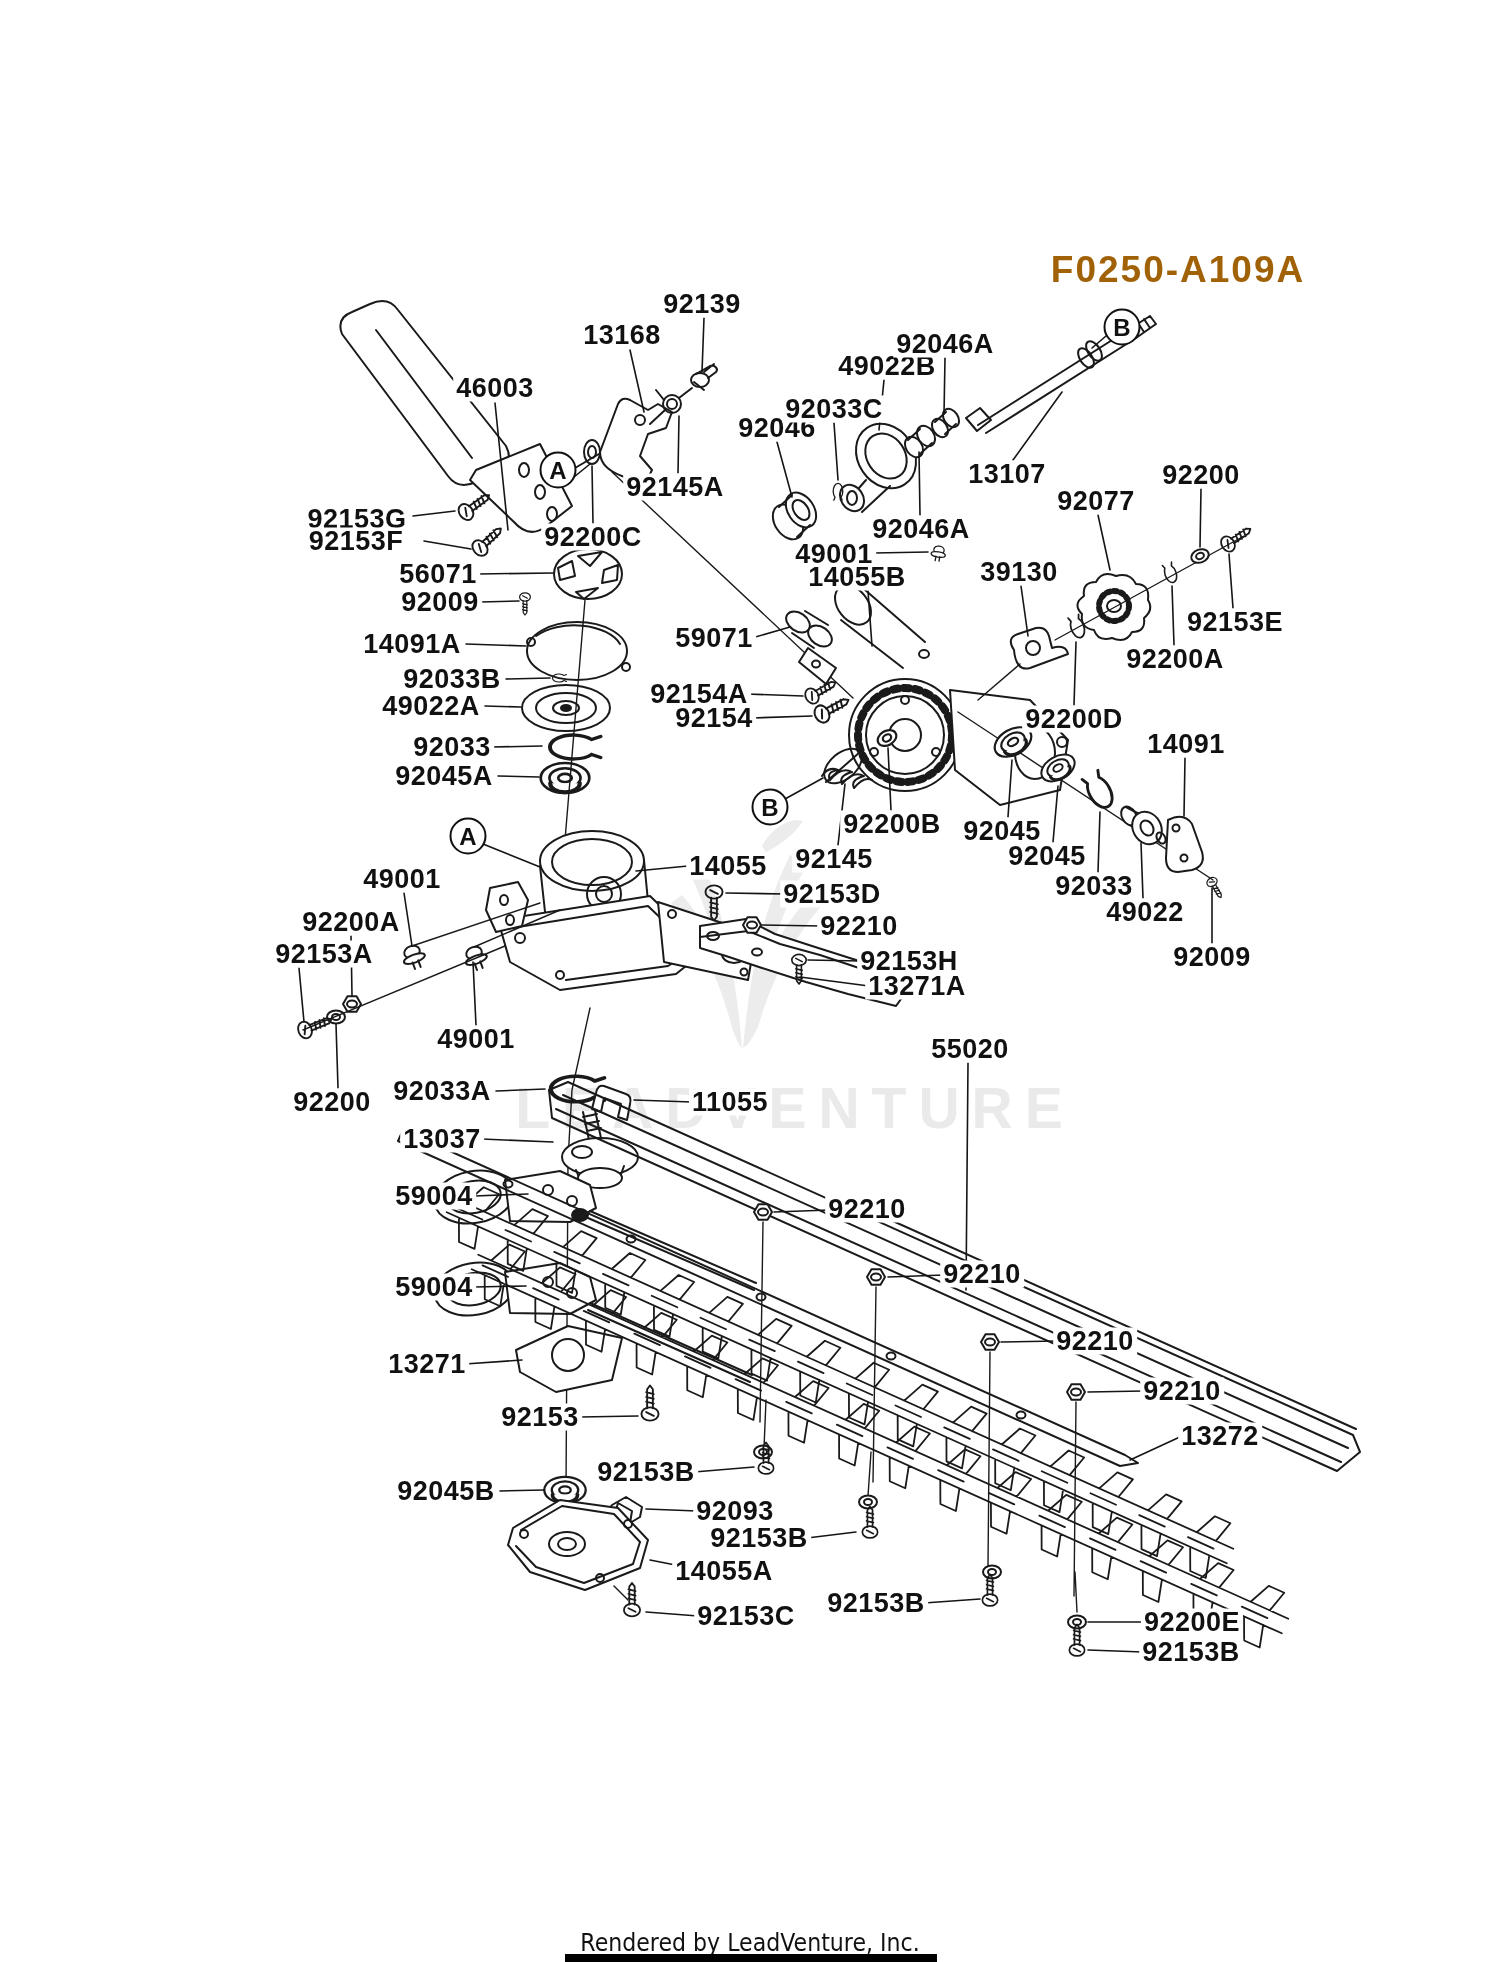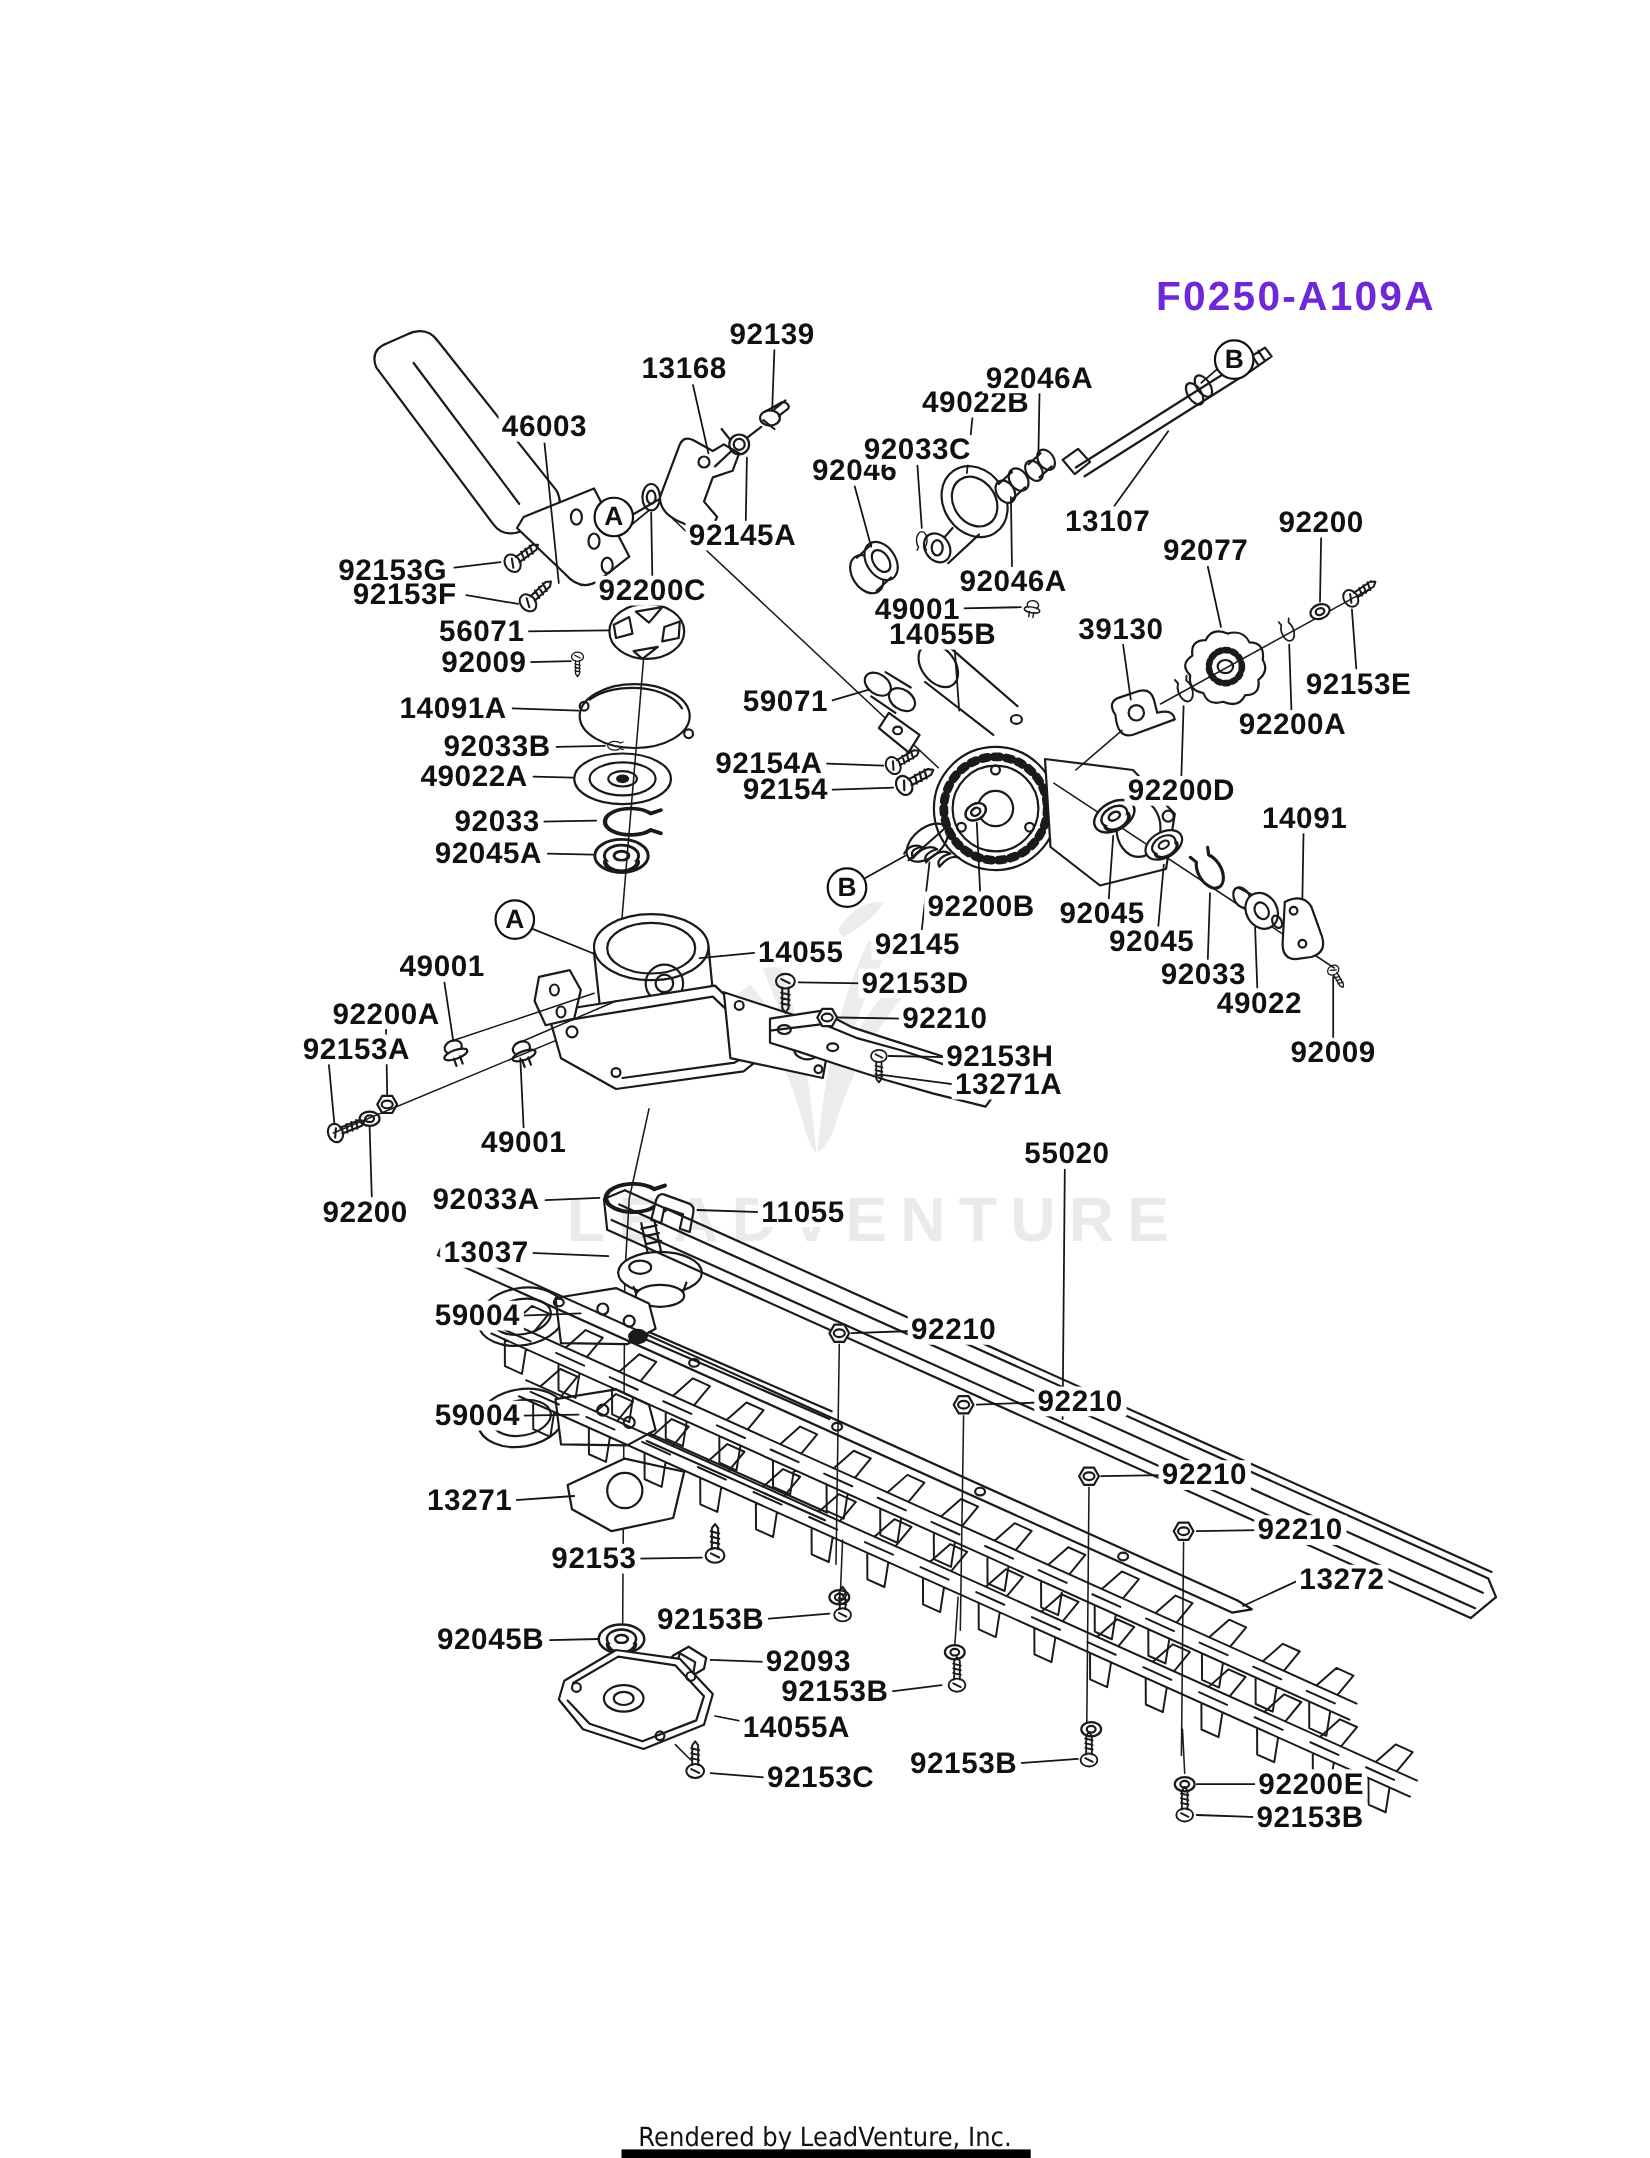--- a/index.html
+++ b/index.html
@@ -7,21 +7,21 @@
         font-family:"Liberation Sans",sans-serif;}
   #art{position:absolute;left:0;top:0;}
   .plabel{position:absolute;transform:translate(-50%,-50%);
           font:bold 27px "Liberation Sans",sans-serif;letter-spacing:.5px;color:#111;
           background:#fff;padding:0 3px;white-space:nowrap;line-height:1;}
   .marker{position:absolute;width:33px;height:33px;border:2.5px solid #111;border-radius:50%;
           background:#fff;transform:translate(-50%,-50%);
           font:bold 24px "Liberation Sans",sans-serif;color:#111;
           display:flex;align-items:center;justify-content:center;}
   #title{position:absolute;transform:translate(-50%,-50%);
-         font:bold 37px "Liberation Sans",sans-serif;letter-spacing:2px;color:#6d28d9;white-space:nowrap;}
+         font:bold 37px "Liberation Sans",sans-serif;letter-spacing:2px;color:#a16207;white-space:nowrap;}
   #footer{position:absolute;transform:translate(-50%,-50%) scaleX(.92);
           font:24px "DejaVu Sans",sans-serif;color:#111;white-space:nowrap;}
   #bottombar{position:absolute;background:#000;}
 </style>
 </head>
 <body>
 
 <div id="page">
 
 <svg id="art" width="1500" height="1962" viewBox="0 0 1500 1962">
@@ -500,21 +500,21 @@
 </svg>
 
 <div id="title" style="left:1178px;top:270px;">F0250-A109A</div>
 <div id="labels">
       <div class="plabel" style="left: 495px; top: 388px;">46003</div>
       <div class="plabel" style="left: 622px; top: 335px;">13168</div>
       <div class="plabel" style="left: 702px; top: 304px;">92139</div>
       <div class="plabel" style="left: 675px; top: 487px;">92145A</div>
       <div class="plabel" style="left: 593px; top: 537px;">92200C</div>
       <div class="plabel" style="left: 357px; top: 519px;">92153G</div>
-      <div class="plabel" style="left: 368px; top: 541px;">92153F</div>
+      <div class="plabel" style="left: 356px; top: 541px;">92153F</div>
       <div class="plabel" style="left: 438px; top: 574px;">56071</div>
       <div class="plabel" style="left: 440px; top: 602px;">92009</div>
       <div class="plabel" style="left: 412px; top: 644px;">14091A</div>
       <div class="plabel" style="left: 452px; top: 679px;">92033B</div>
       <div class="plabel" style="left: 431px; top: 706px;">49022A</div>
       <div class="plabel" style="left: 452px; top: 747px;">92033</div>
       <div class="plabel" style="left: 444px; top: 776px;">92045A</div>
       <div class="plabel" style="left: 777px; top: 428px;">92046</div>
       <div class="plabel" style="left: 834px; top: 409px;">92033C</div>
       <div class="plabel" style="left: 887px; top: 366px;">49022B</div>

